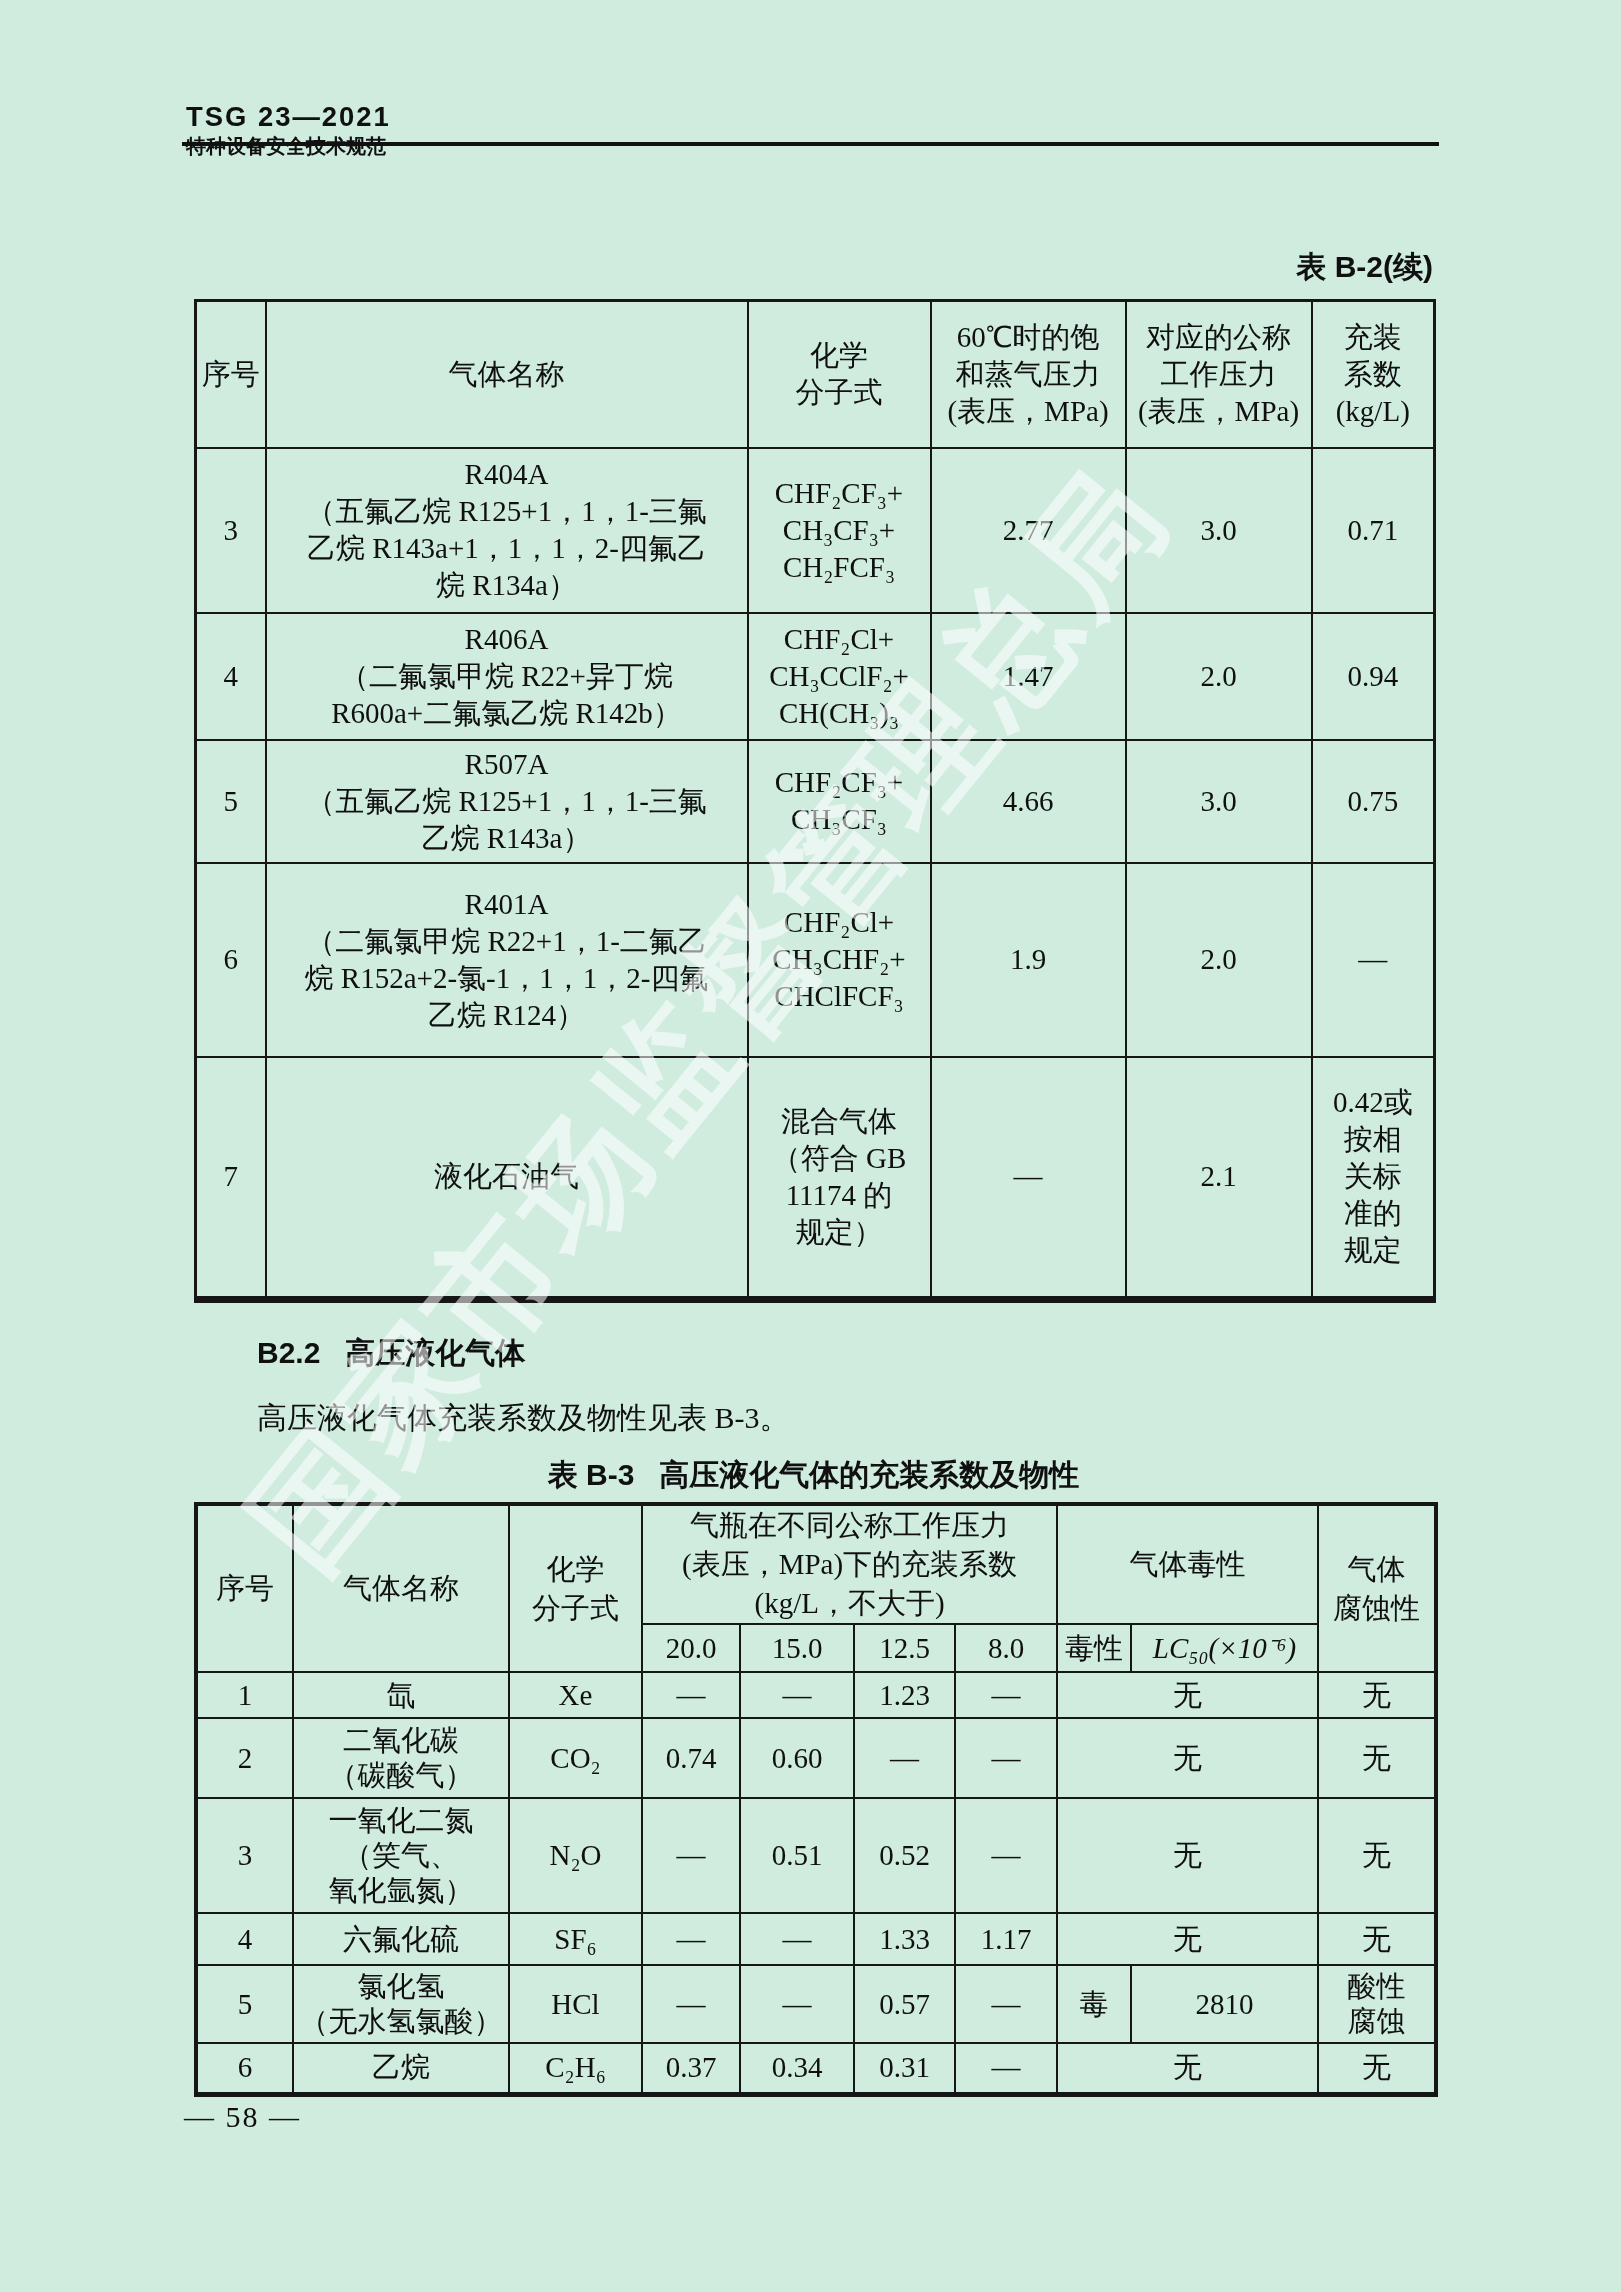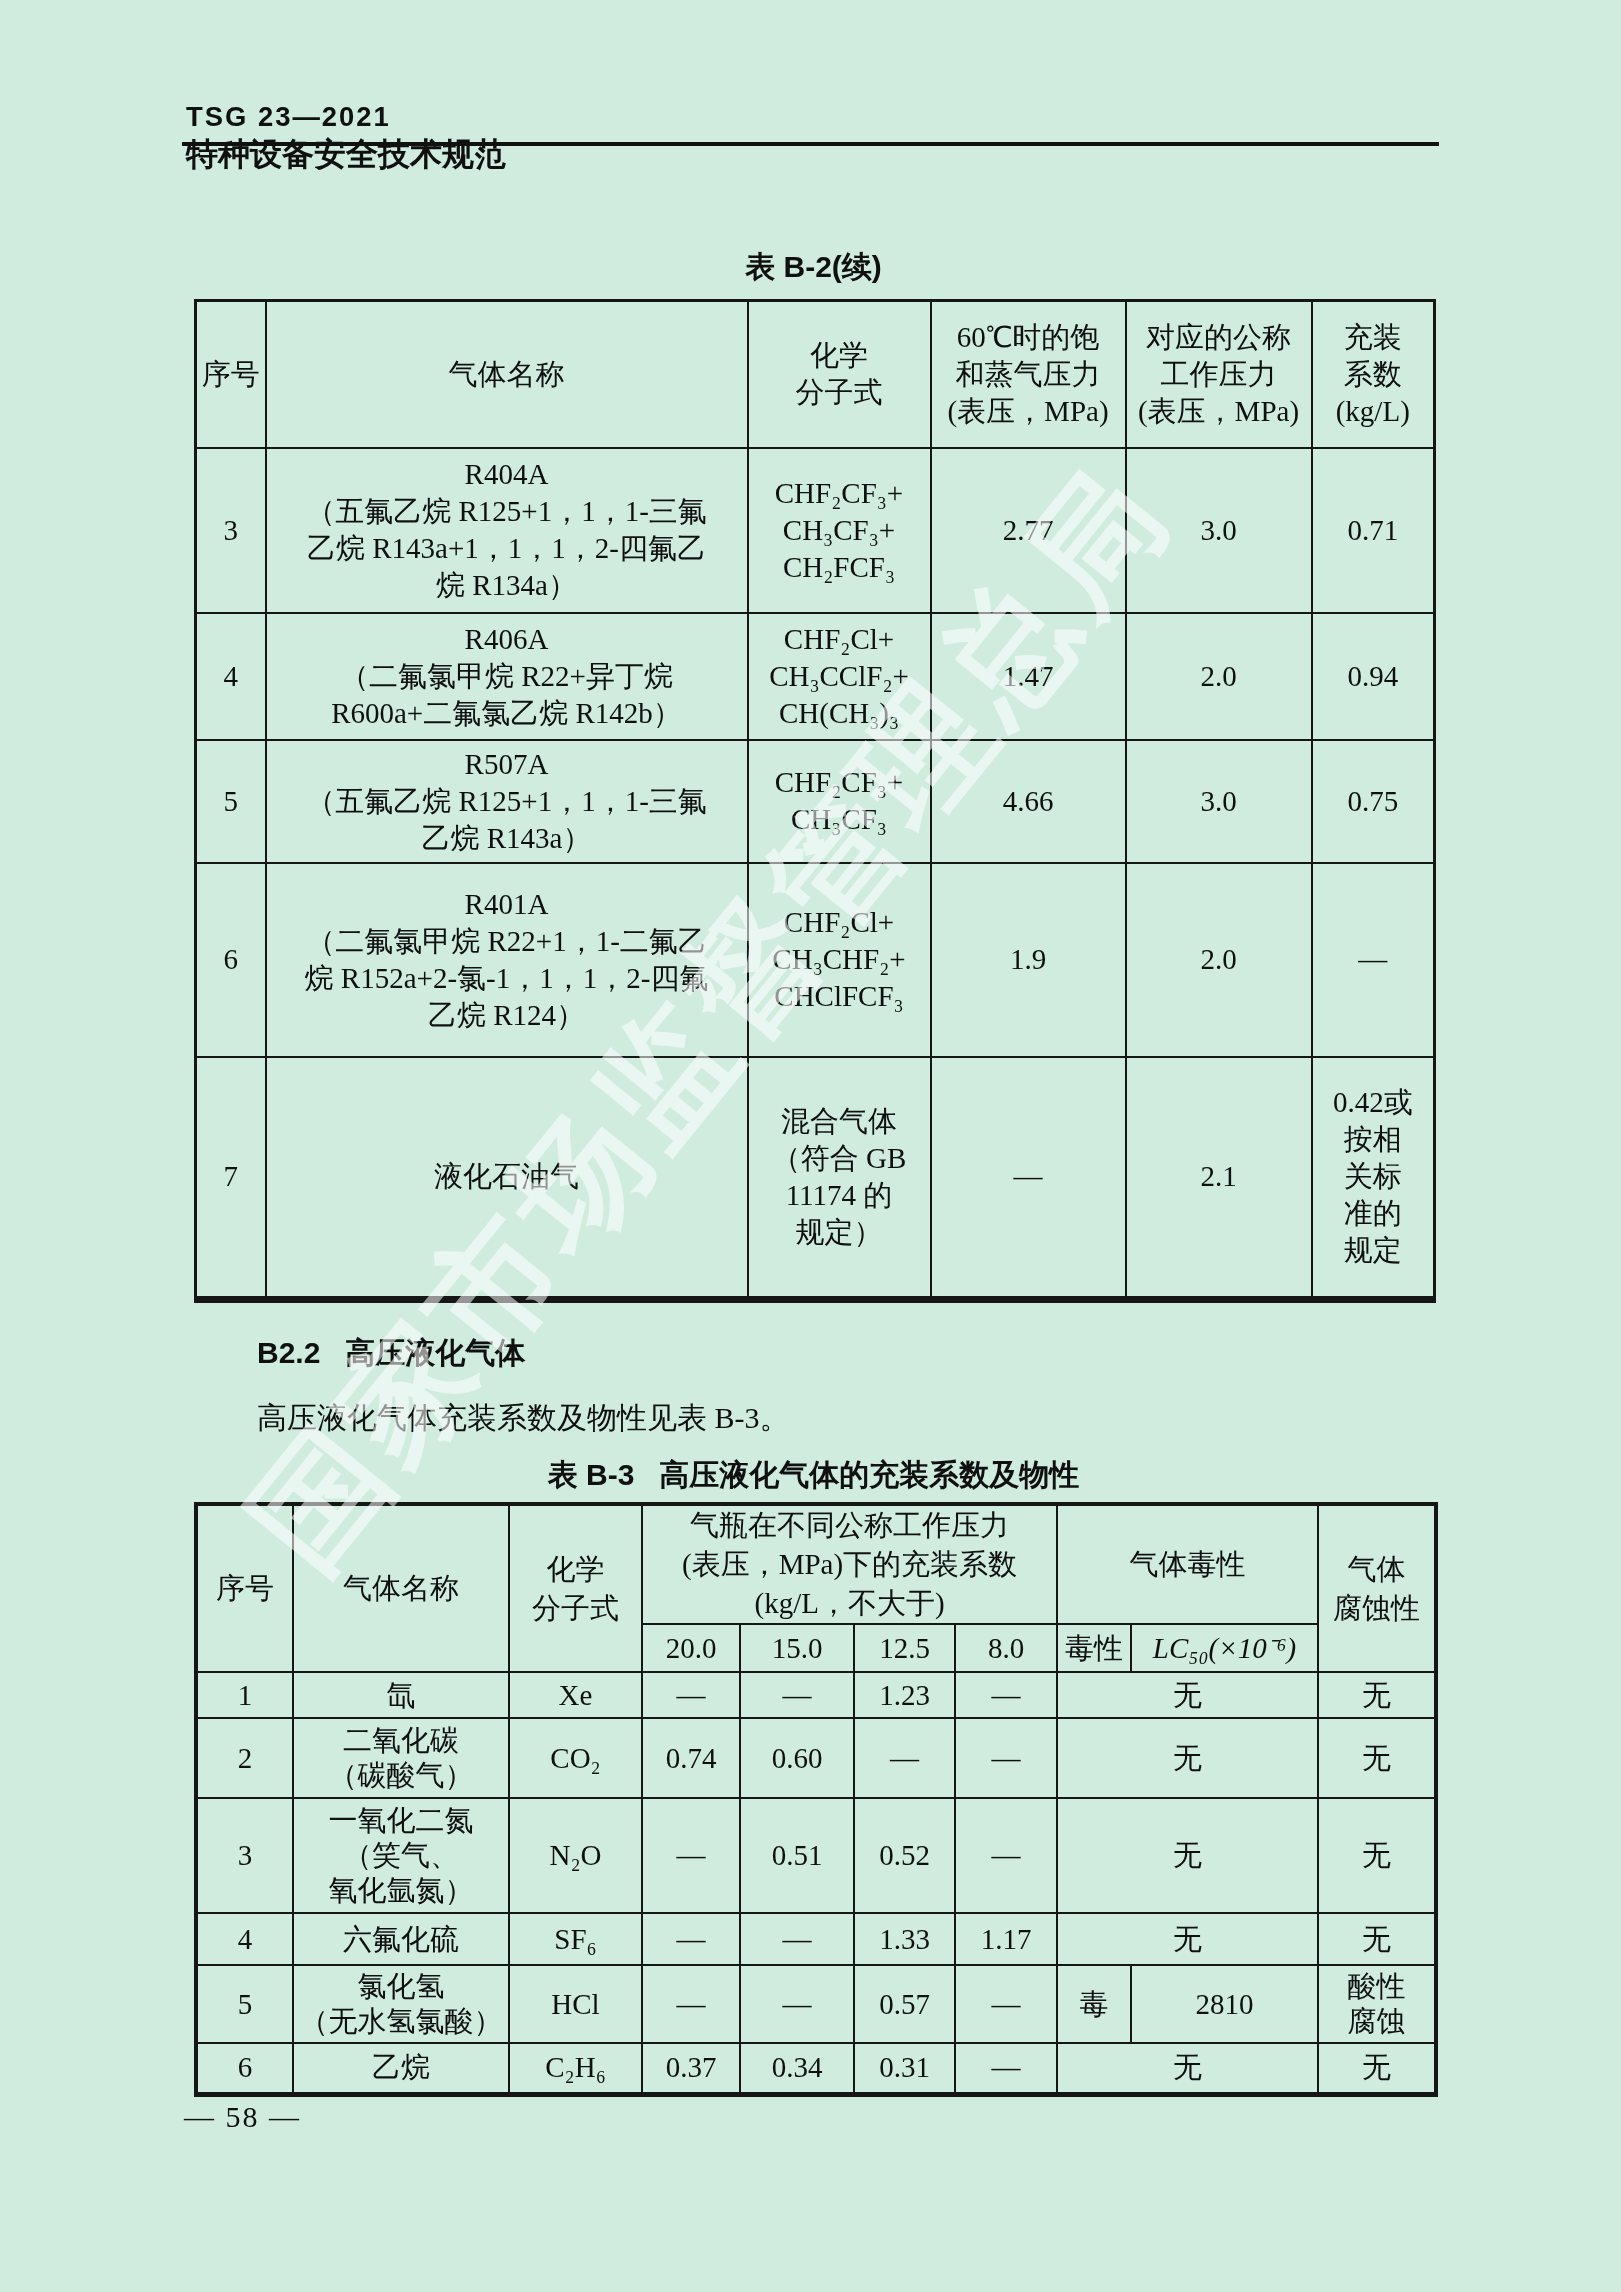--- a/index.html
+++ b/index.html
@@ -16,29 +16,29 @@
   .doc-header{
     position:absolute;left:186px;top:101px;width:1253px;
     display:flex;justify-content:space-between;align-items:baseline;flex-direction:column;
   }
   .doc-header .left{
     font-family:"Liberation Sans", sans-serif;
     font-weight:bold;font-size:27.4px;letter-spacing:2px;
   }
   .doc-header .right{
     font-family:Liberation Serif, serif;
-    font-weight:bold;font-size:32px;
+    font-weight:bold;font-size:20px;
   }
   .header-rule{
     position:absolute;left:182px;top:142px;width:1257px;height:3.9px;background:#111;
   }
   
   .b2-title{
     position:absolute;left:194px;top:247px;width:1239px;
-    text-align:center;font-family:"Liberation Sans", sans-serif;
+    text-align:right;font-family:"Liberation Sans", sans-serif;
     font-weight:bold;font-size:30px;
   }
   .sec-head{
     position:absolute;left:257px;top:1333px;
     font-family:"Liberation Sans", sans-serif;
     font-weight:bold;font-size:30px;white-space:pre;
   }
   .sec-para{
     position:absolute;left:257px;top:1398px;
     font-size:30px;

